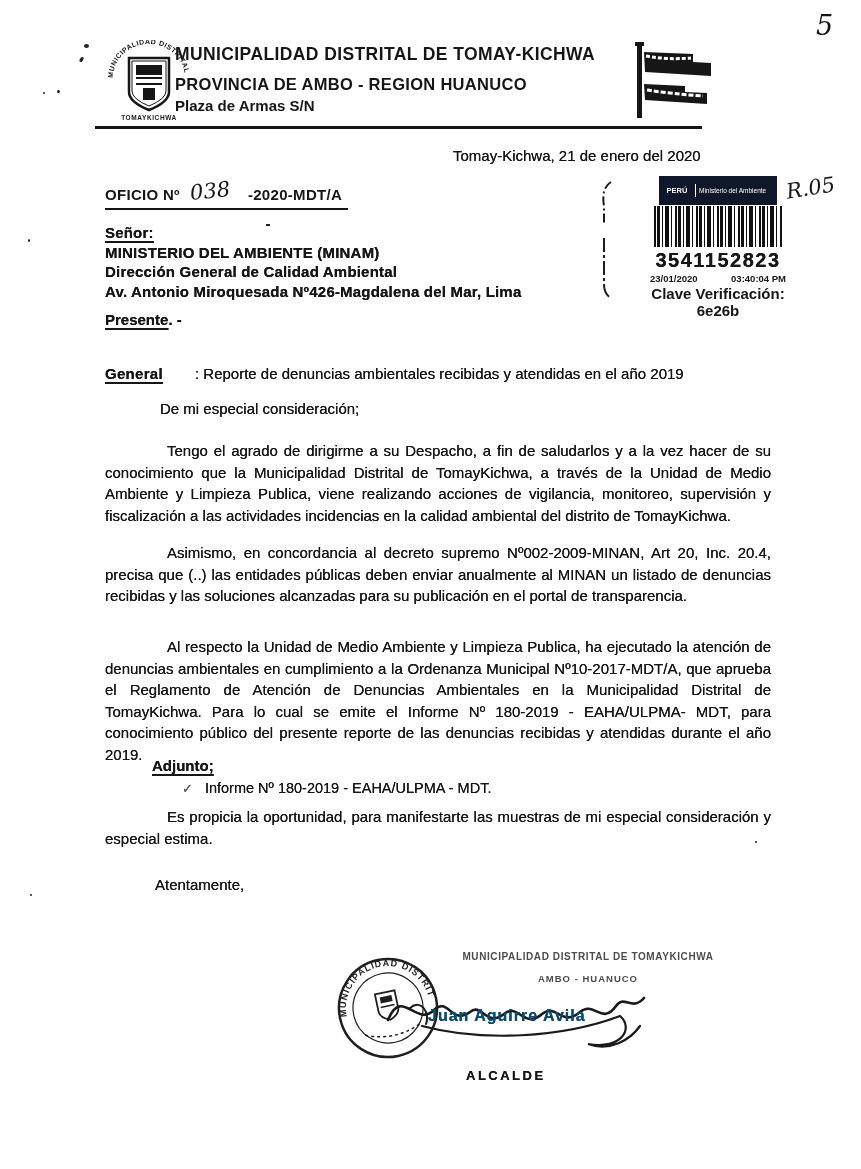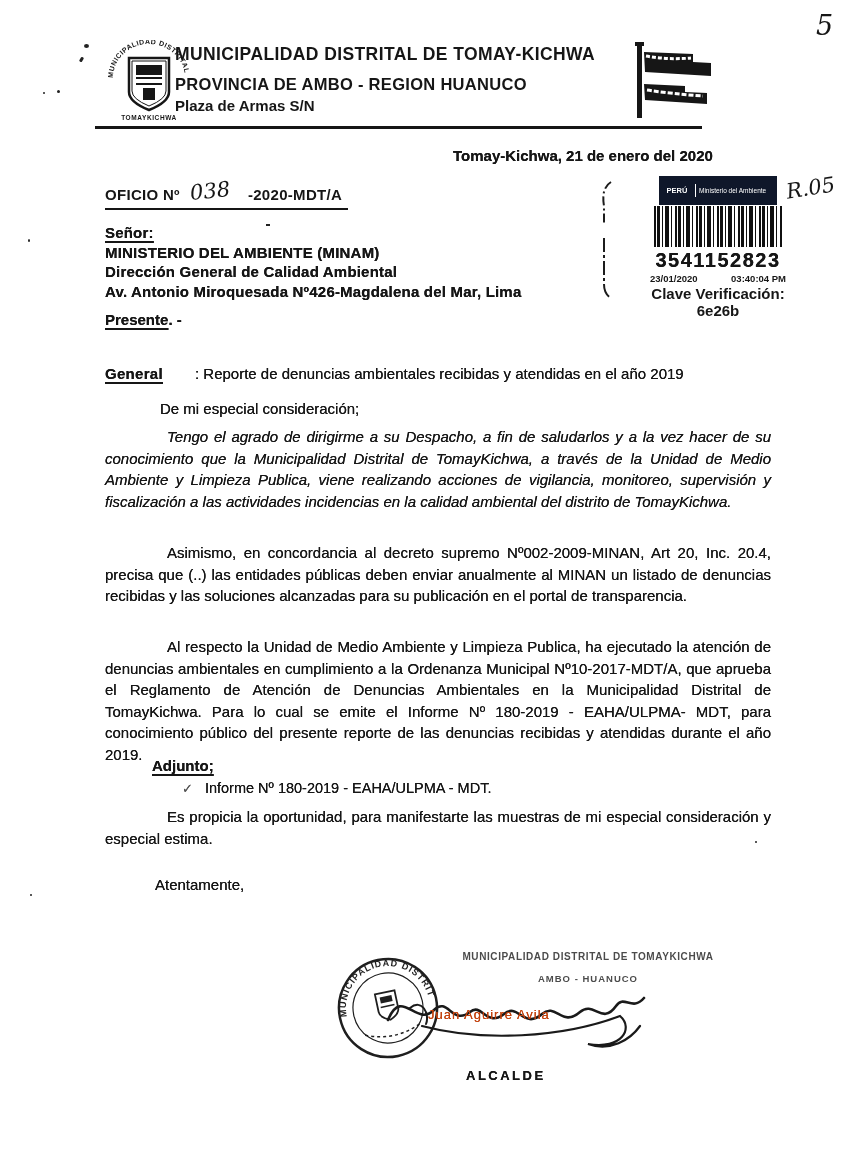--- a/index.html
+++ b/index.html
@@ -12,21 +12,21 @@
   .scan{text-shadow:0 0 .35px currentColor;}
   .u{text-decoration:underline;text-decoration-thickness:2px;text-underline-offset:3px;}
 
   
   .head-text{left:175px;top:44px;width:480px;}
   .head-l1{font-size:17.5px;font-weight:bold;letter-spacing:.4px;}
   .head-l2{font-size:16.5px;font-weight:bold;letter-spacing:.3px;margin-top:10px;}
   .head-l3{font-size:15px;font-weight:bold;margin-top:3px;}
   .head-rule{left:95px;top:126px;width:607px;height:3px;background:#151515;}
 
-  .dateline{left:453px;top:147px;font-size:15px;font-weight:bold;}
+  .dateline{left:453px;top:147px;font-size:15px;}
 
   
   .oficio{left:105px;top:181px;border-bottom:2.5px solid #151515;padding:0 6px 3px 0;white-space:nowrap;}
   .oficio .pre,.oficio .suf{font-size:15px;font-weight:bold;letter-spacing:.3px;}
   .hand{font-family:"DejaVu Serif",serif;font-style:italic;}
   .oficio .num{display:inline-block;font-size:21px;margin:0 18px 0 10px;transform:rotate(-6deg);position:relative;top:-2px;}
 
   
   .stamp{left:648px;top:176px;width:140px;text-align:center;}
   .stamp-head{width:118px;height:29px;margin:0 auto;background:#0f172a;display:flex;align-items:center;color:#fff;}
@@ -44,33 +44,33 @@
   .recipient{left:105px;top:223px;font-size:15px;font-weight:bold;line-height:19.5px;letter-spacing:.2px;}
   .presente{left:105px;top:311px;font-size:15px;font-weight:bold;}
 
   .asunto-row{left:105px;top:365px;font-size:15px;}
   .asunto-label{font-weight:bold;letter-spacing:.3px;}
   .asunto-text{position:absolute;left:90px;top:0;width:600px;white-space:nowrap;}
 
   .greeting{left:160px;top:400px;font-size:15px;}
 
   .para{left:105px;width:666px;font-size:15px;line-height:21.6px;text-align:justify;text-indent:62px;}
-  .p1{top:426px;font-style:italic;} .p2{top:542px;} .p3{top:636px;} .p4{top:806px;}
+  .p1{top:440px;} .p2{top:542px;} .p3{top:636px;} .p4{top:806px;}
 
   .adjunto{left:152px;top:757px;font-size:15px;font-weight:bold;}
   .adj-item{left:182px;top:780px;font-size:14.5px;}
   .adj-item .chk{color:#555;margin-right:12px;font-size:13px;}
 
   .atentamente{left:155px;top:876px;font-size:15px;}
 
   
   .muni-stamp{left:420px;top:951px;width:336px;text-align:center;color:#383838;font-weight:bold;opacity:.9;}
   .muni-stamp .l1{font-size:10px;letter-spacing:.6px;}
   .muni-stamp .l2{font-size:9.5px;letter-spacing:1px;margin-top:11px;}
-  .sig-name{left:428px;top:1007px;font-size:13px;font-weight:normal;letter-spacing:1px;color:#c2410c;}
+  .sig-name{left:428px;top:1007px;font-size:16px;font-weight:bold;letter-spacing:1px;color:#0c4a6e;}
   .sig-title{left:466px;top:1026px;font-size:13px;font-weight:bold;letter-spacing:2.5px;margin-top:42px;}
   .seal{left:336px;top:956px;width:104px;height:104px;transform:rotate(-12deg);}
   .sigsvg{left:382px;top:968px;}
   .bracesvg{left:595px;top:180px;}
 
   .speck{background:#222;border-radius:50%;}
 </style>
 </head>
 <body>
 

